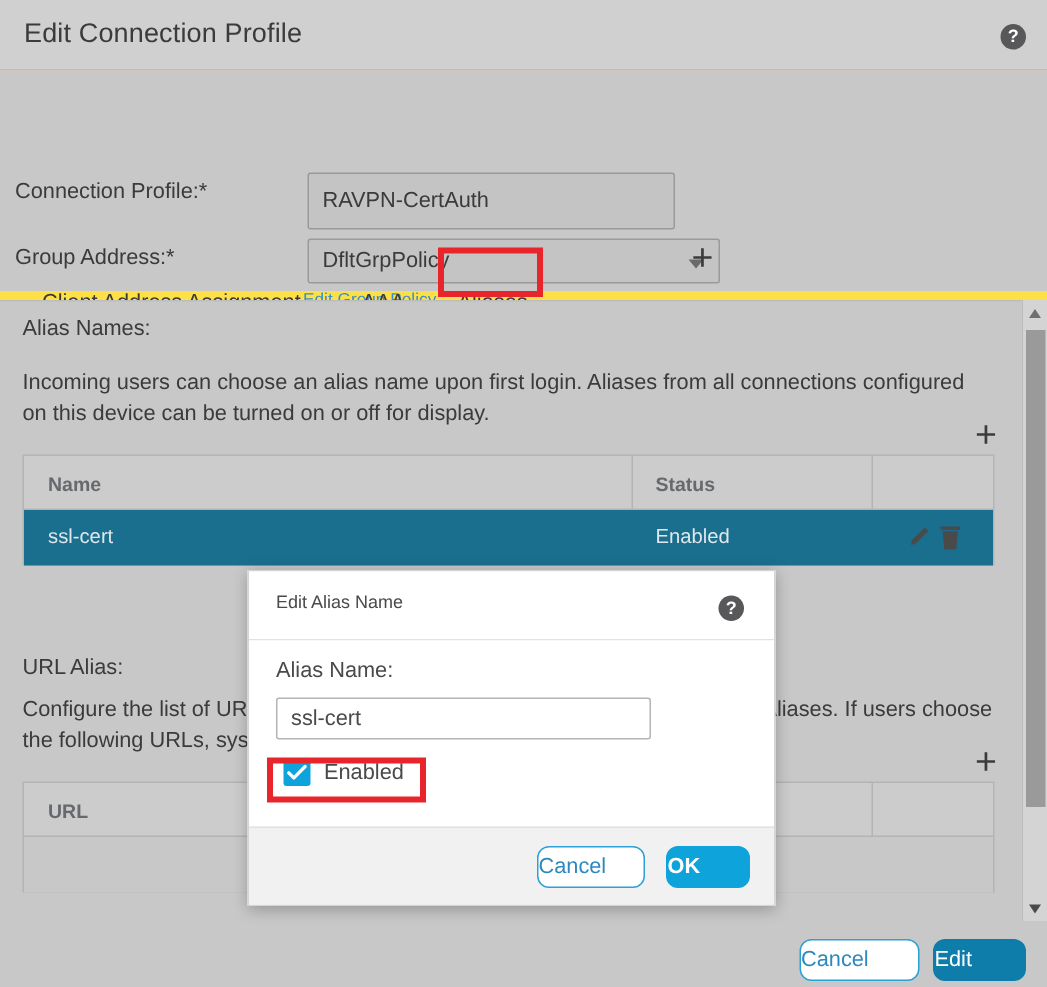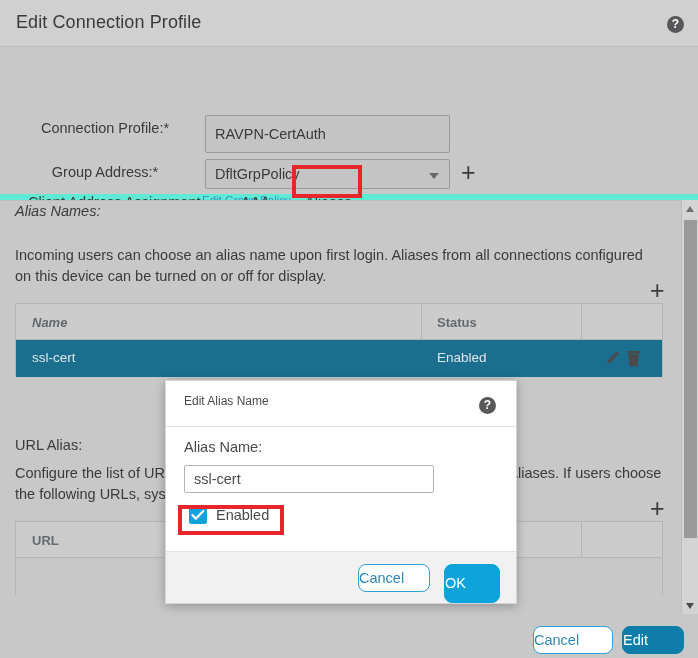--- a/index.html
+++ b/index.html
@@ -6,21 +6,21 @@
   html, body {
     margin: 0; padding: 0;
     width: 698px; height: 658px;
     font-family: "Liberation Sans", sans-serif;
     background: #c8c8c8;
     overflow: hidden;
   }
   #root {
     position: relative;
     width: 698px; height: 658px;
-    background: #5eead4;
+    background: #fde047;
     padding-left: 21px;
   }
 
   
   .dlg-header {
     position: absolute; left: 0; top: 0;
     width: 698px; height: 47px;
     background: #d0d0d0;
     border-bottom: 1px solid #bdbdbd;
   }
@@ -40,41 +40,41 @@
 
   
   .form-area {
     position: absolute; left: 0; top: 47px;
     width: 698px; height: 147px;
     background: #c8c8c8;
   }
   .field-label {
     position: absolute;
     font-size: 14.5px; color: #3b3b3b;
-    text-align: center;
+    text-align: left;
   }
   .lbl-cp { left: 10px; top: 73px; width: 190px; }
   .lbl-gp { left: 10px; top: 117px; width: 190px; }
 
   .txt-input {
     position: absolute;
     background: #c4c4c4;
     border: 1px solid #9a9a9a;
     border-radius: 2px;
     font-size: 14.5px; color: #3b3b3b;
     font-family: "Liberation Sans", sans-serif;
     padding: 0 9px;
     outline: none;
   }
   #connection-profile-input {
     left: 205px; top: 68px; width: 245px; height: 38px;
   }
   .select-box {
     position: absolute;
-    left: 205px; top: 112px; width: 245px; height: 30px;
+    left: 205px; top: 112px; width: 275px; height: 30px;
     background: #c4c4c4;
     border: 1px solid #9a9a9a;
     border-radius: 2px;
   }
   .select-value {
     position: absolute; left: 9px; top: 6px;
     font-size: 14.5px; color: #3b3b3b;
   }
   .caret {
     position: absolute; right: 10px; top: 13px;
@@ -130,21 +130,21 @@
     position: absolute;
     font-size: 14.5px; color: #3b3b3b;
   }
   .sec-desc {
     position: absolute;
     font-size: 14.5px; color: #3b3b3b;
     line-height: 21px;
   }
 
   
-  #alias-names-label { left: 15px; top: 2px; font-style: italic; }
+  #alias-names-label { left: 15px; top: 10px; }
   #alias-names-desc  { left: 15px; top: 44px; width: 645px; }
   #add-alias-name-button { left: 650px; top: 77px; }
 
   
   .tbl {
     position: absolute;
     border: 1px solid #b4b4b4;
     border-collapse: collapse;
   }
   .tbl-head-row {
@@ -156,21 +156,21 @@
   .th {
     position: absolute; top: 11px;
     font-size: 13px; font-weight: bold; color: #666a6e;
   }
   .vdiv {
     position: absolute; top: 0; width: 1px; height: 36px;
     background: #b4b4b4;
   }
 
   #alias-table { left: 15px; top: 102px; width: 648px; height: 74px; }
-  #alias-table .th-name   { left: 16px; font-style: italic; }
+  #alias-table .th-name   { left: 16px; }
   #alias-table .th-status { left: 421px; }
   #alias-table .vd1 { left: 405px; }
   #alias-table .vd2 { left: 565px; }
 
   .row-selected {
     position: absolute; left: 0; top: 36px;
     width: 100%; height: 37px;
     background: #1a6e8e;
   }
   .cell {
@@ -322,23 +322,23 @@
     position: absolute; left: 0; bottom: 0;
     width: 100%; height: 52px;
     background: #f1f1f1;
     border-top: 1px solid #e2e2e2;
   }
   #modal-cancel-button {
     right: 86px; top: 12px; width: 72px; height: 28px;
     background: #ffffff; border: 1px solid #2da0d8; color: #2d89bd;
   }
   #modal-ok-button {
-    right: 16px; top: 12px; width: 56px; height: 39px;
+    right: 16px; top: 12px; width: 56px; height: 28px;
     background: #0fa3dc; border: 1px solid #0fa3dc; color: #ffffff;
-    font-weight: normal;
+    font-weight: bold;
   }
 </style>
 </head>
 <body>
 
 <div id="root">
 
   <div class="dlg-header">
     <div class="dlg-title">Edit Connection Profile</div>
     <div class="help-icon dlg-help">?</div>

